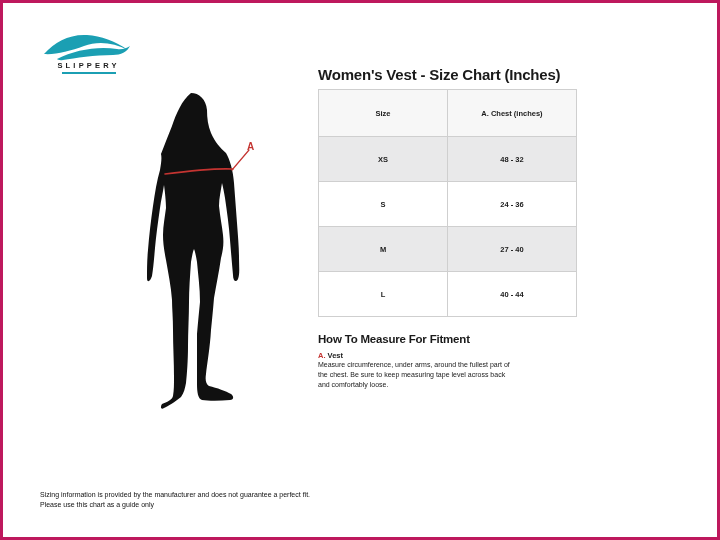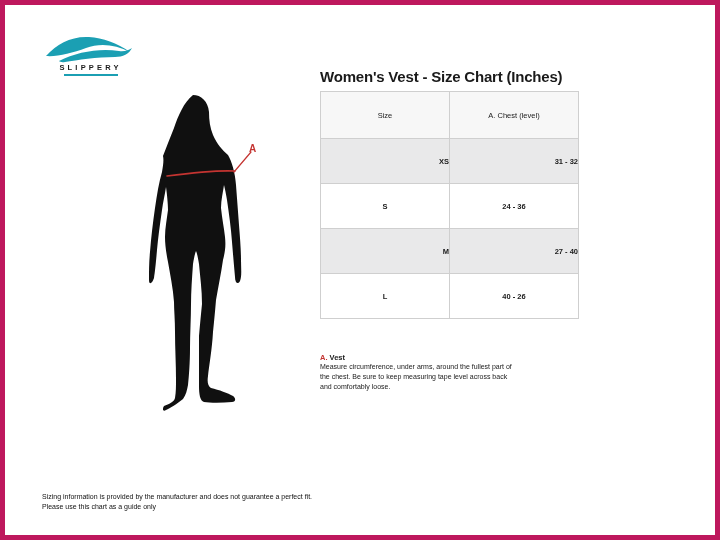--- a/index.html
+++ b/index.html
@@ -6,21 +6,21 @@
   html, body { width: 720px; height: 540px; }
   body {
     font-family: "Liberation Sans", sans-serif;
     background: #ffffff;
     color: #1a1a1a;
     position: relative;
     overflow: hidden;
   }
   .page {
     position: absolute; inset: 0;
-    border: 5px solid #be185d;
+    border: 3px solid #be185d;
     background: #fff;
   }
 
   
   .logo-wave { position: absolute; left: 40px; top: 30px; width: 88px; height: 28px; }
   .brand-name {
     position: absolute; left: 36px; top: 58px; width: 96px;
     text-align: center; font-size: 7.5px; font-weight: 700;
     letter-spacing: 3.2px; color: #1b1b1b; text-indent: 3.2px;
   }
@@ -39,24 +39,24 @@
   }
   .size-table {
     position: absolute; left: 315px; top: 86px; width: 259px;
     border-collapse: collapse; table-layout: fixed;
   }
   .size-table th, .size-table td {
     border: 1px solid #cfcfcf; text-align: center; vertical-align: middle;
     width: 50%;
   }
   .size-table th {
-    height: 47px; background: #f7f7f7; font-size: 7.5px; font-weight: 400; text-align: center;
+    height: 47px; background: #f7f7f7; font-size: 7.5px; font-weight: 700; text-align: center;
   }
   .size-table td { height: 45px; font-size: 7.5px; font-weight: 600; background: #ffffff; }
-  .size-table tr.stripe td { background: #e9e9ea; text-align: right; }
+  .size-table tr.stripe td { background: #e9e9ea; }
 
   .measure-heading {
     position: absolute; left: 315px; top: 330px;
     font-size: 11.5px; font-weight: 700; letter-spacing: -0.2px; color: #1a1a1a;
   }
   .measure-item-label {
     position: absolute; left: 315px; top: 348px;
     font-size: 7.5px; font-weight: 700; color: #1a1a1a;
   }
   .measure-item-label .key { color: #c43431; }
@@ -106,43 +106,44 @@
     <path d="M89,82 L106,62" fill="none" stroke="#c43431" stroke-width="1.2" stroke-linecap="round"></path>
     <text x="104" y="62" fill="#c43431" font-size="10" font-weight="bold" font-family="Liberation Sans, sans-serif">A</text>
   </svg>
 
   <div class="chart-title">Women's Vest - Size Chart (Inches)</div>
 
   <table class="size-table">
     <thead>
       <tr>
         <th>Size</th>
-        <th>A. Chest (level)</th>
+        <th>A. Chest (inches)</th>
       </tr>
     </thead>
     <tbody>
       <tr class="stripe">
         <td>XS</td>
-        <td>31 - 32</td>
+        <td>48 - 32</td>
       </tr>
       <tr>
         <td>S</td>
         <td>24 - 36</td>
       </tr>
       <tr class="stripe">
         <td>M</td>
         <td>27 - 40</td>
       </tr>
       <tr>
         <td>L</td>
-        <td>40 - 26</td>
+        <td>40 - 44</td>
       </tr>
     </tbody>
   </table>
 
+  <div class="measure-heading">How To Measure For Fitment</div>
   <div class="measure-item-label">
     <span class="key">A.</span>
     <span>Vest</span>
   </div>
   <div class="measure-item-desc">Measure circumference, under arms, around the fullest part of the chest. Be sure to keep measuring tape level across back and comfortably loose.</div>
 
   <div class="disclaimer">
     <div>Sizing information is provided by the manufacturer and does not guarantee a perfect fit.</div>
     <div>Please use this chart as a guide only</div>
   </div>

